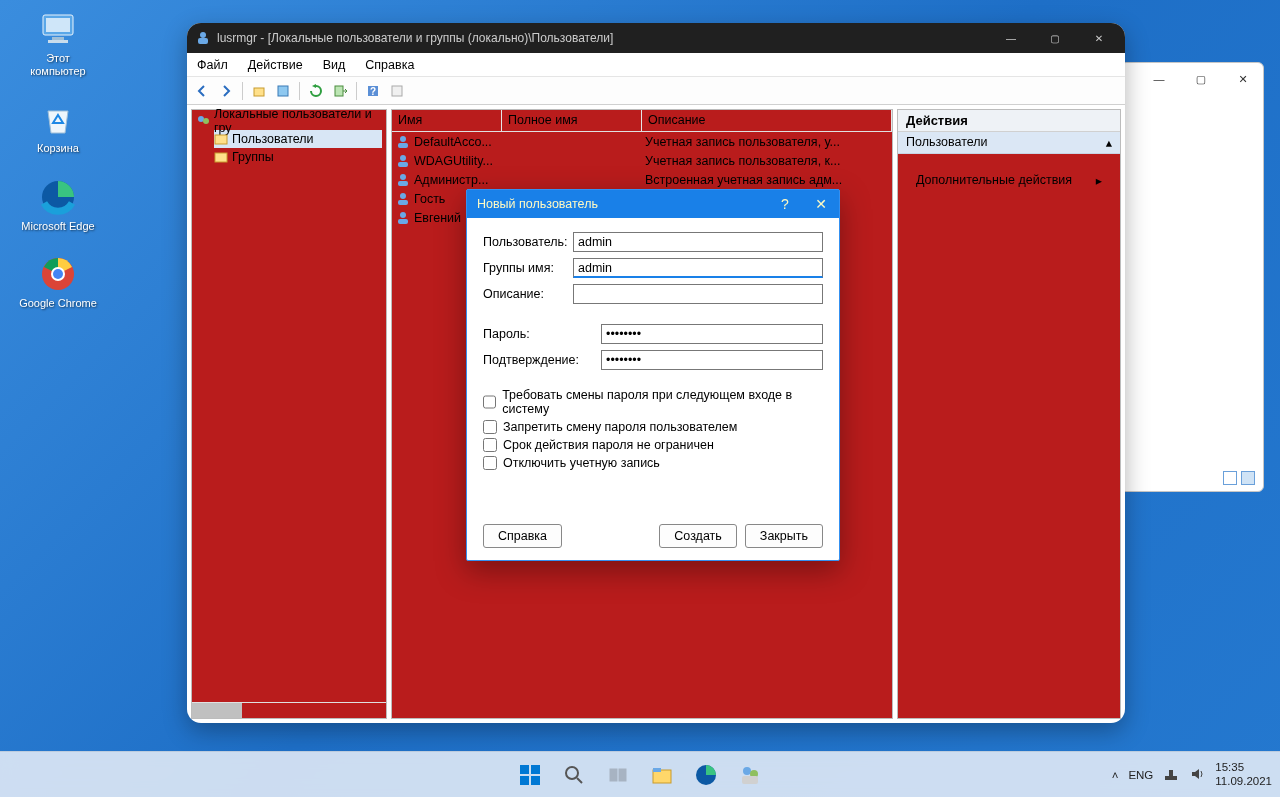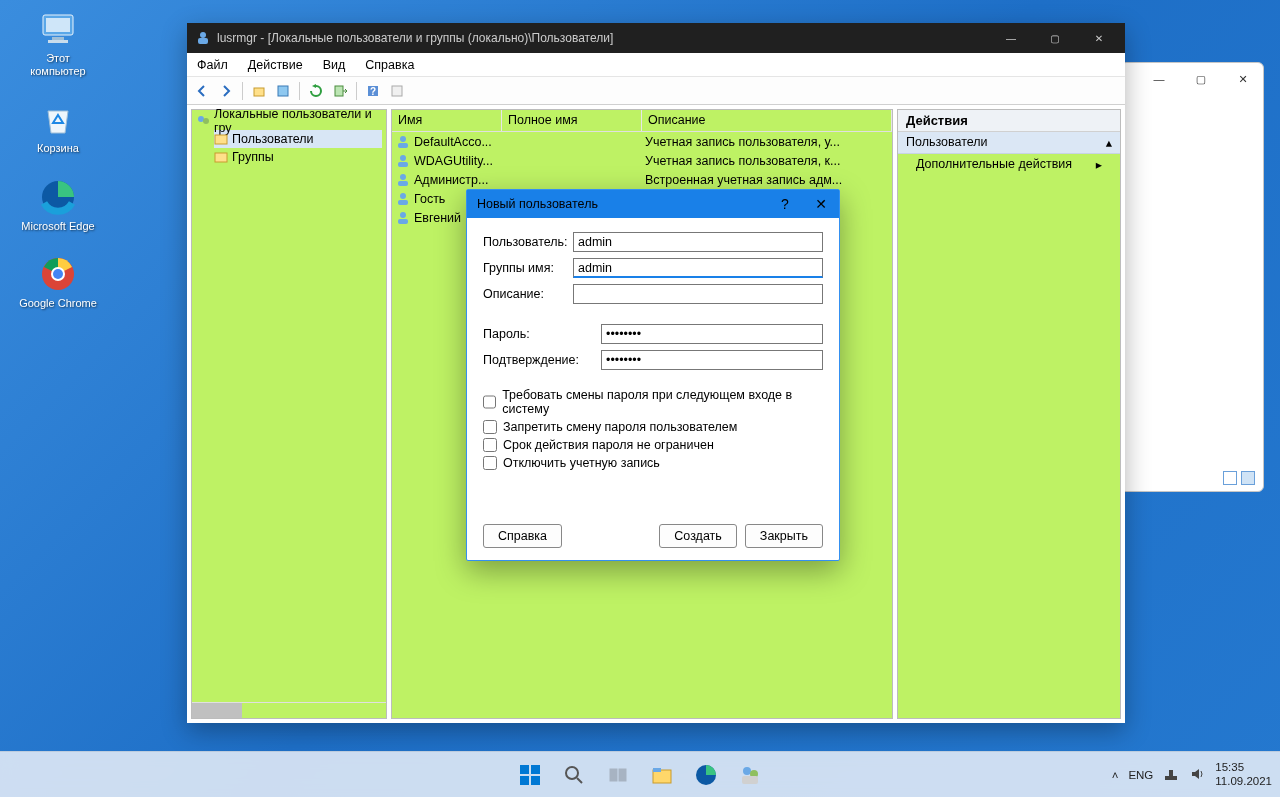--- a/index.html
+++ b/index.html
@@ -13,33 +13,33 @@
 .desktop-icon span { color: #fff; font-size: 11px; text-align: center; text-shadow: 1px 1px 2px rgba(0,0,0,.6); line-height: 1.2; }
 
 
 .bg-window { position: absolute; top: 62px; left: 1120px; width: 144px; height: 430px; background: #fff; border: 1px solid #c6c6c6; border-radius: 6px; }
 .bg-window .ctrls { display:flex; justify-content:flex-end; height: 32px; align-items:center; gap:2px; }
 .bg-window .ctrls div { width: 40px; text-align:center; color:#333; font-size: 11px; }
 .bg-window .footer { position:absolute; bottom:6px; right:8px; display:flex; gap:4px; }
 .bg-window .footer div { width:14px; height:14px; border:1px solid #6aa0da; }
 
 
-.main-window { position: absolute; top: 23px; left: 187px; width: 938px; height: 700px; background: #fff; border-radius: 0; box-shadow: 0 8px 24px rgba(0,0,0,.3); display:flex; flex-direction:column; overflow:hidden; }
+.main-window { position: absolute; top: 23px; left: 187px; width: 938px; height: 700px; background: #fff; border-radius: 14px; box-shadow: 0 8px 24px rgba(0,0,0,.3); display:flex; flex-direction:column; overflow:hidden; }
 .titlebar { height: 30px; background: #202020; color: #ccc; display:flex; align-items:center; padding: 0 4px 0 8px; font-size: 12px; }
 .titlebar .title-icon { width:16px; height:16px; margin-right:6px; }
 .titlebar .spacer { flex:1; }
 .titlebar .win-btn { width: 44px; height: 30px; display:flex; align-items:center; justify-content:center; color:#ccc; font-size: 10px; }
 .menubar { height: 24px; background: #fff; border-bottom: 1px solid #e5e5e5; display:flex; align-items:center; font-size: 12.5px; }
 .menubar span { padding: 3px 10px; cursor:pointer; }
 .toolbar { height: 28px; background: #fdfdfd; border-bottom: 1px solid #d0d0d0; display:flex; align-items:center; padding-left: 4px; gap:2px; }
 .toolbar .tb { width: 22px; height: 22px; display:flex; align-items:center; justify-content:center; border:1px solid transparent; border-radius:2px; }
 .toolbar .sep { width:1px; height:18px; background:#ccc; margin:0 3px; }
 
 .panes { flex:1; display:flex; padding: 4px; gap:4px; }
-.pane { border: 1px solid #bcbcbc; background:#bef264; display:flex; flex-direction:column; }
+.pane { border: 1px solid #bcbcbc; background:#b91c1c; display:flex; flex-direction:column; }
 .pane.left { width: 196px; }
 .pane.center { flex:1; }
 .pane.right { width: 224px; }
 
 .tree { padding: 2px 4px; font-size: 12.5px; }
 .tree .node { display:flex; align-items:center; height: 18px; cursor:pointer; }
 .tree .node .fold { width:14px; height:14px; margin-right:4px; }
 .tree .node.sel { background:#d8e6f5; }
 .tree .indent { padding-left: 18px; }
 .tree-scrollbar { margin-top:auto; height:16px; border-top:1px solid #e0e0e0; display:flex; }
@@ -52,25 +52,25 @@
 .col-desc { flex:1; }
 .list-body { font-size: 12.5px; }
 .list-row { display:flex; height: 19px; align-items:center; }
 .list-row .uic { width:16px; height:16px; margin: 0 3px; }
 .list-row .c-name { width: 91px; overflow:hidden; white-space:nowrap; text-overflow:ellipsis; }
 .list-row .c-full { width: 140px; }
 .list-row .c-desc { flex:1; overflow:hidden; white-space:nowrap; text-overflow:ellipsis; padding-right:6px; }
 
 .actions-header { height: 22px; background: #eef2f6; border-bottom:1px solid #d0d0d0; font-size:13px; font-weight:600; padding:3px 8px; }
 .actions-sub { height: 22px; background:#dbe7f5; border-bottom:1px solid #c8d4e4; font-size:12.5px; padding:3px 8px; display:flex; justify-content:space-between; }
-.actions-item { height: 22px; font-size:12.5px; padding:3px 18px; display:flex; justify-content:space-between; cursor:pointer; }
+.actions-item { height: 22px; font-size:12.5px; padding:19px 18px; display:flex; justify-content:space-between; cursor:pointer; }
 
 
 .dialog { position:absolute; top: 189px; left: 466px; width: 374px; background:#fff; border:1px solid #3490f0; border-radius:2px; box-shadow: 0 10px 30px rgba(0,0,0,.35); }
-.dlg-title { height: 28px; background:#1980e8; color:#000000; display:flex; align-items:center; padding-left:10px; font-size:12.5px; }
+.dlg-title { height: 28px; background:#1980e8; color:#fef9c3; display:flex; align-items:center; padding-left:10px; font-size:12.5px; }
 .dlg-title .spacer { flex:1; }
 .dlg-title .db { width:36px; text-align:center; font-size:14px; }
 .dlg-body { padding: 14px 16px 12px 16px; font-size:12.5px; }
 .form-row { display:flex; align-items:center; margin-bottom: 6px; }
 .form-row label { width: 90px; }
 .form-row.wide label { width: 118px; }
 .form-row input[type=text], .form-row input[type=password] { flex:1; height: 20px; border:1px solid #777; padding: 0 4px; font-size:12.5px; }
 .form-row input.focused { border-bottom: 2px solid #1980e8; }
 .gap { height: 14px; }
 .chk-row { display:flex; align-items:center; margin: 4px 0; gap:6px; }

